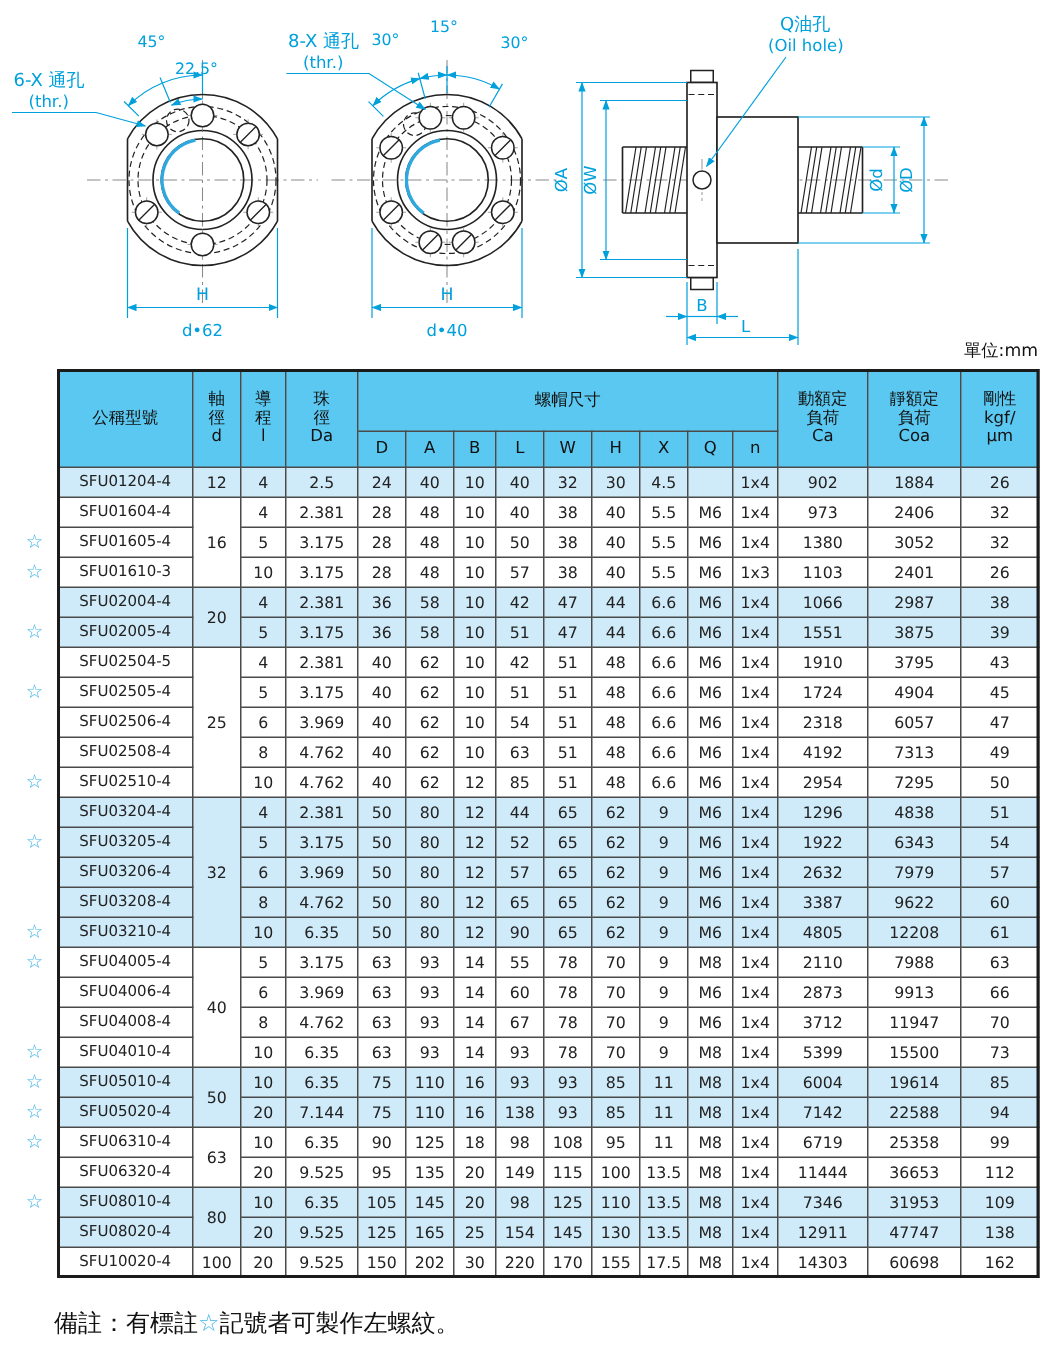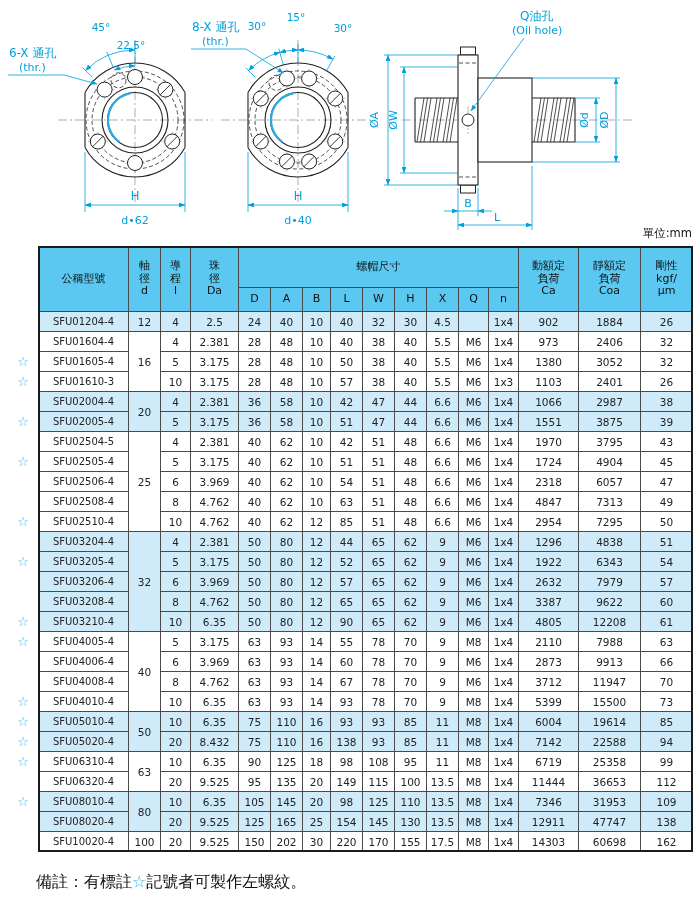--- a/index.html
+++ b/index.html
@@ -368,21 +368,21 @@
           <td class="num">2.381</td>
           <td class="num">40</td>
           <td class="num">62</td>
           <td class="num">10</td>
           <td class="num">42</td>
           <td class="num">51</td>
           <td class="num">48</td>
           <td class="num">6.6</td>
           <td class="num">M6</td>
           <td class="num">1x4</td>
-          <td class="num">1970</td>
+          <td class="num">1910</td>
           <td class="num">3795</td>
           <td class="num">43</td>
         </tr>
         <tr>
           <td class="star-cell">☆</td>
           <td class="model-cell">SFU02505-4</td>
           <td class="num">5</td>
           <td class="num">3.175</td>
           <td class="num">40</td>
           <td class="num">62</td>
@@ -422,21 +422,21 @@
           <td class="num">4.762</td>
           <td class="num">40</td>
           <td class="num">62</td>
           <td class="num">10</td>
           <td class="num">63</td>
           <td class="num">51</td>
           <td class="num">48</td>
           <td class="num">6.6</td>
           <td class="num">M6</td>
           <td class="num">1x4</td>
-          <td class="num">4847</td>
+          <td class="num">4192</td>
           <td class="num">7313</td>
           <td class="num">49</td>
         </tr>
         <tr>
           <td class="star-cell">☆</td>
           <td class="model-cell">SFU02510-4</td>
           <td class="num">10</td>
           <td class="num">4.762</td>
           <td class="num">40</td>
           <td class="num">62</td>
@@ -631,21 +631,21 @@
           <td class="num">M8</td>
           <td class="num">1x4</td>
           <td class="num">6004</td>
           <td class="num">19614</td>
           <td class="num">85</td>
         </tr>
         <tr class="hl">
           <td class="star-cell">☆</td>
           <td class="model-cell">SFU05020-4</td>
           <td class="num">20</td>
-          <td class="num">8.432</td>
+          <td class="num">7.144</td>
           <td class="num">75</td>
           <td class="num">110</td>
           <td class="num">16</td>
           <td class="num">138</td>
           <td class="num">93</td>
           <td class="num">85</td>
           <td class="num">11</td>
           <td class="num">M8</td>
           <td class="num">1x4</td>
           <td class="num">7142</td>

